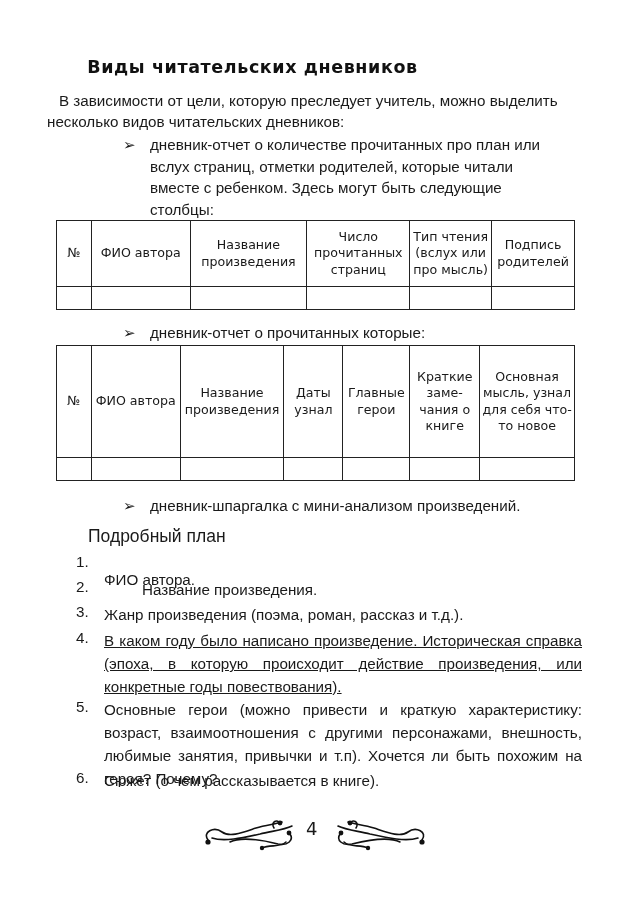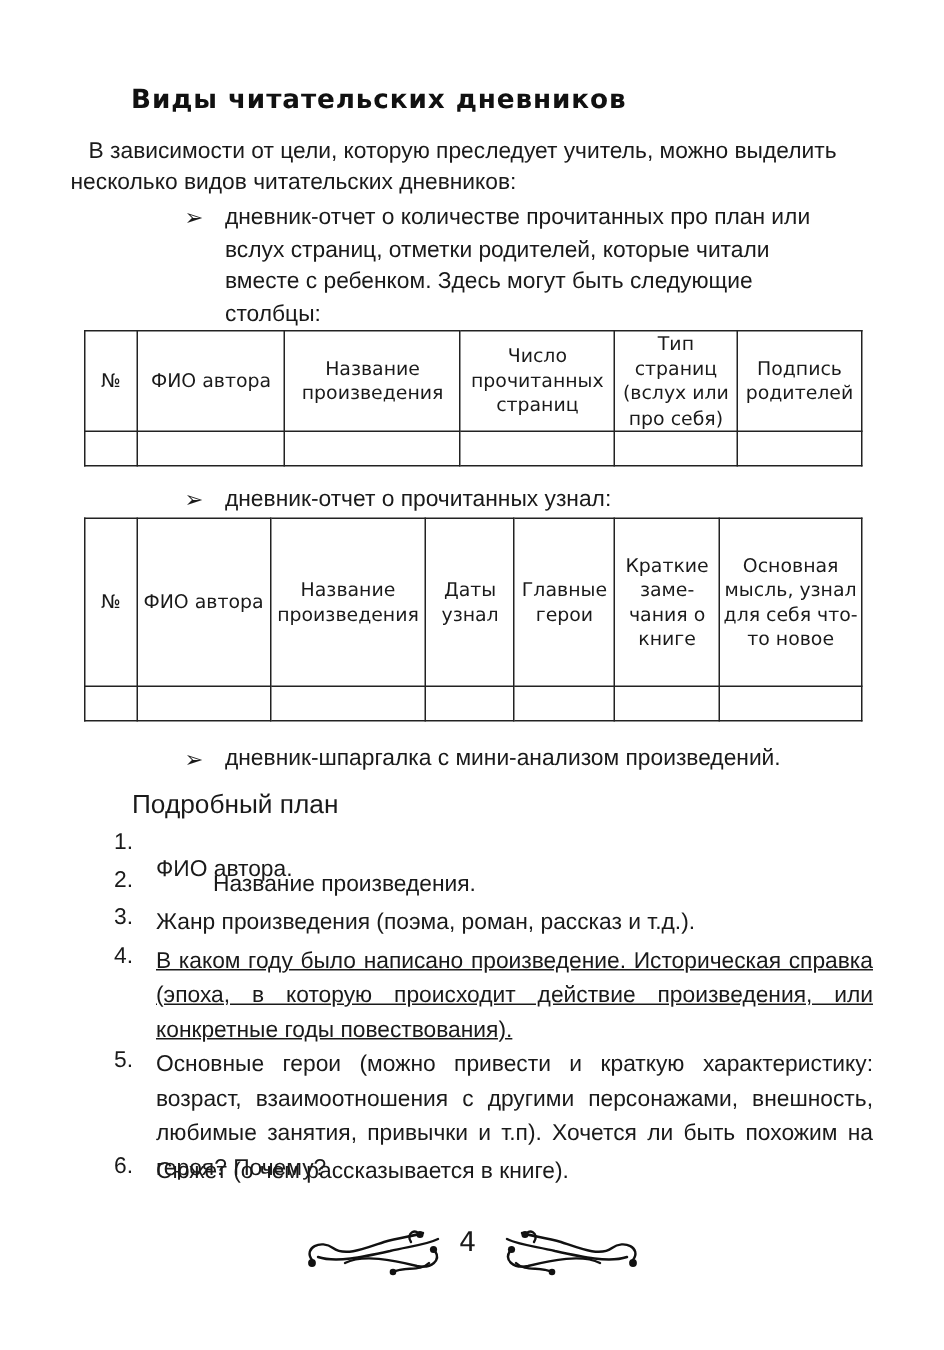--- a/index.html
+++ b/index.html
@@ -44,38 +44,38 @@
       <col style="width:103px">
       <col style="width:82px">
       <col style="width:83px">
     </colgroup>
   <thead>
     <tr>
       <th>№</th>
       <th>ФИО автора</th>
       <th>Название произведения</th>
       <th>Число прочитанных страниц</th>
-      <th>Тип страниц (вслух или про себя)</th>
+      <th>Тип чтения (вслух или про мысль)</th>
       <th>Подпись родителей</th>
     </tr>
   </thead>
   <tbody>
     <tr>
       <td></td>
       <td></td>
       <td></td>
       <td></td>
       <td></td>
       <td></td>
     </tr>
   </tbody>
 </table>
 
 <div class="abs bullet" style="top:324px;">➢</div>
-<div class="abs btext" style="top:322px;">дневник-отчет о прочитанных узнал:</div>
+<div class="abs btext" style="top:322px;">дневник-отчет о прочитанных которые:</div>
 
 <table class="t2">
   <colgroup>
       <col style="width:35px">
       <col style="width:89px">
       <col style="width:104px">
       <col style="width:59px">
       <col style="width:67px">
       <col style="width:70px">
       <col style="width:95px">

